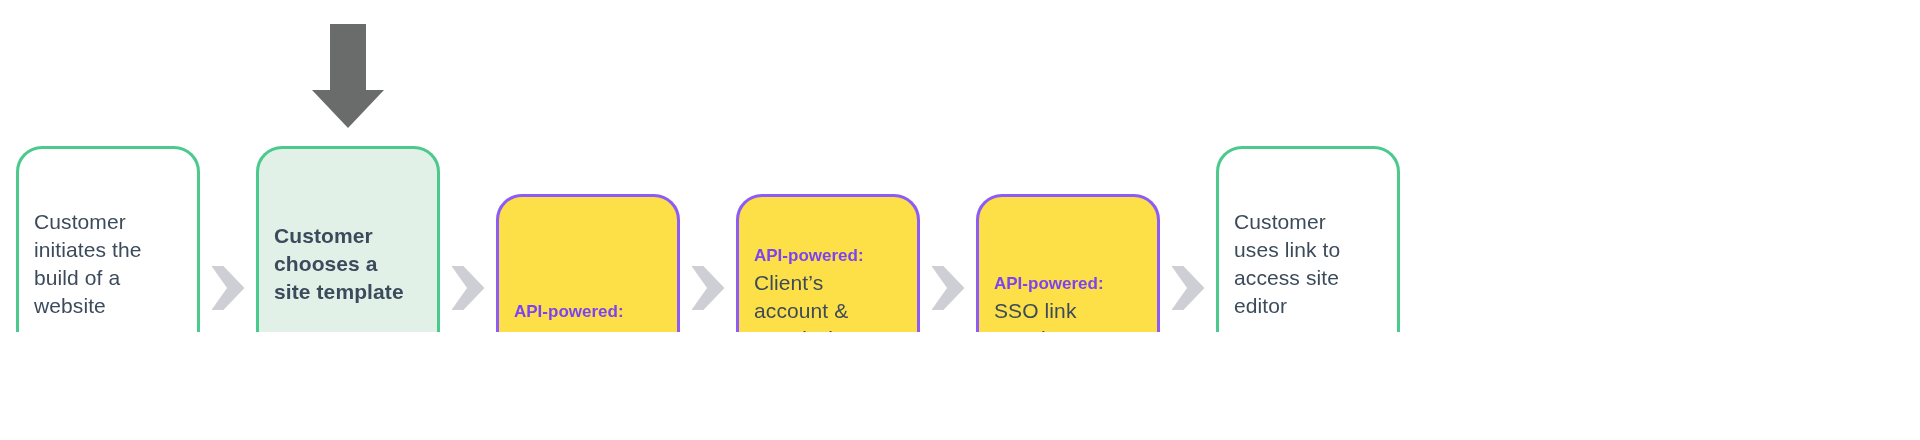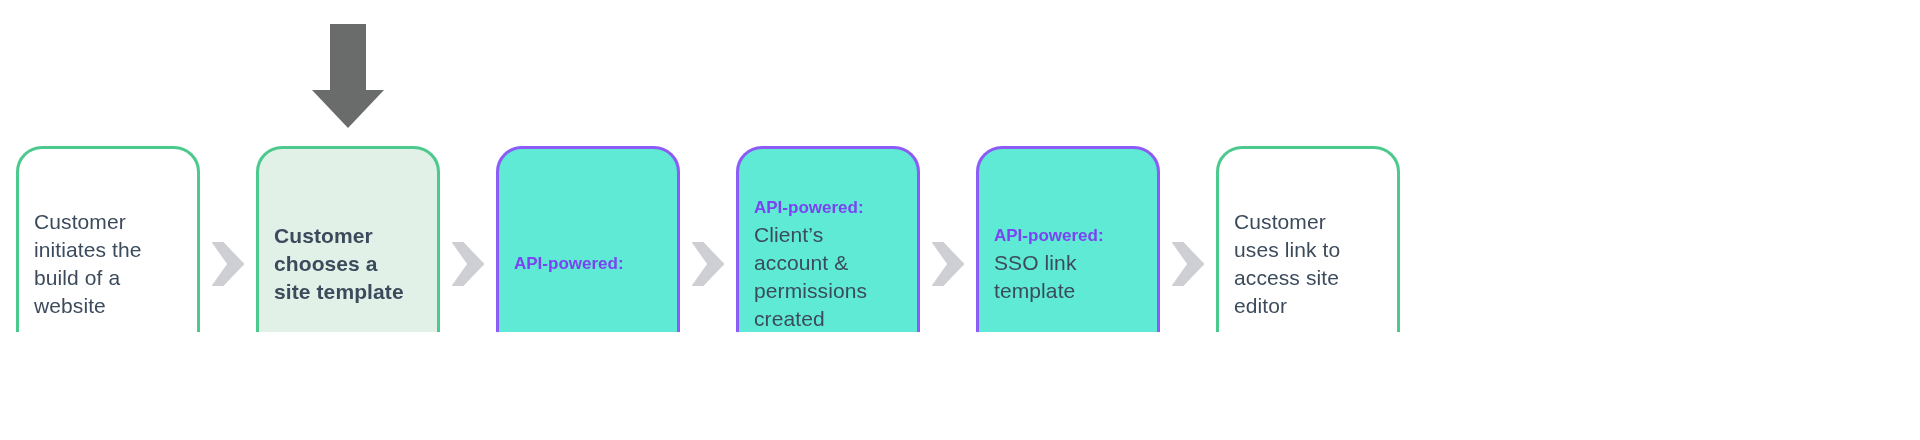--- a/index.html
+++ b/index.html
@@ -25,21 +25,21 @@
     border: 3px solid #4CC98C;
     border-radius: 26px;
     background: #ffffff;
     display: flex;
     flex-direction: column;
     justify-content: center;
     padding: 0 15px;
   }
   .step-box.green-outline { border-color: #4CC98C; background: #ffffff; }
   .step-box.green-filled  { border-color: #4CC98C; background: #E1F1E8; }
-  .step-box.purple-outline{ border-color: #8B5CF6; background: #5eead4; }
+  .step-box.purple-outline{ border-color: #8B5CF6; background: #fde047; margin-top: 48px; }
   .step-text {
     font-size: 21px;
     line-height: 28px;
     color: #3C4B5C;
     white-space: pre-line;
     letter-spacing: 0.1px;
   }
   .step-box.emphasized .step-text { font-weight: bold; }
   .api-label {
     font-size: 17px;

